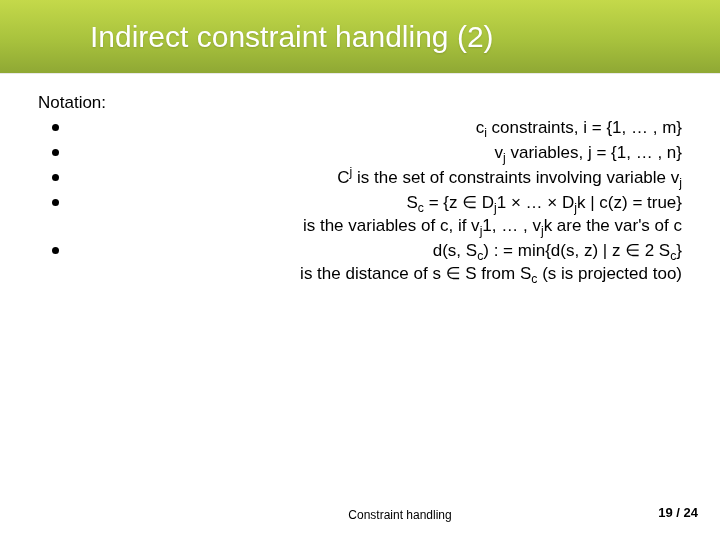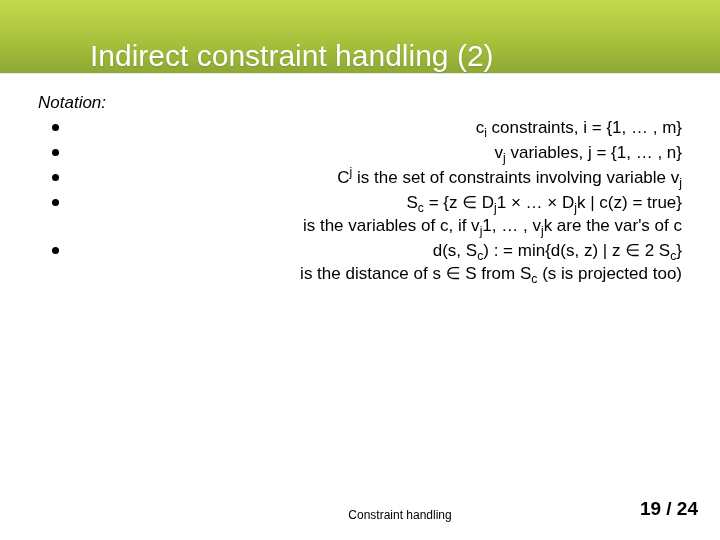--- a/index.html
+++ b/index.html
@@ -15,41 +15,40 @@
     width: 720px;
     height: 540px;
     position: relative;
     box-sizing: border-box;
   }
   .title-band {
     width: 100%;
     height: 74px;
     background: linear-gradient(to bottom, #c4d94a 0%, #a8c23d 55%, #8fa834 100%);
     display: flex;
-    align-items: flex-end;
+    align-items: center;
     padding-left: 90px;
     box-sizing: border-box;
     border-bottom: 1px solid #e8e8e8;
   }
   .title-band h1 {
     margin: 0;
     font-size: 30px;
     font-weight: 400;
     color: #ffffff;
     text-shadow: 0 1px 2px rgba(0,0,0,0.15);
   }
   .body {
     padding: 18px 38px 0 38px;
     color: #000;
     font-size: 17px;
     line-height: 1.35;
   }
   .body .heading {
     margin-bottom: 2px;
-    font-style: italic;
   }
   ul.bullets {
     list-style: none;
     margin: 0 0 0 0;
     padding: 0 0 0 10px;
     text-align: right;
   }
   ul.bullets > li {
     position: relative;
     padding-left: 24px;
@@ -83,21 +82,21 @@
     text-align: center;
     font-size: 12px;
     color: #000;
     line-height: 1.3;
     margin-left: 40px;
   }
   .footer-right {
     position: absolute;
     bottom: 20px;
     right: 22px;
-    font-size: 19px;
+    font-size: 13px;
     color: #000;
     font-weight: bold;
   }
   b { font-weight: normal; }
 </style>
 </head>
 <body>
 
 <div class="slide">
 

